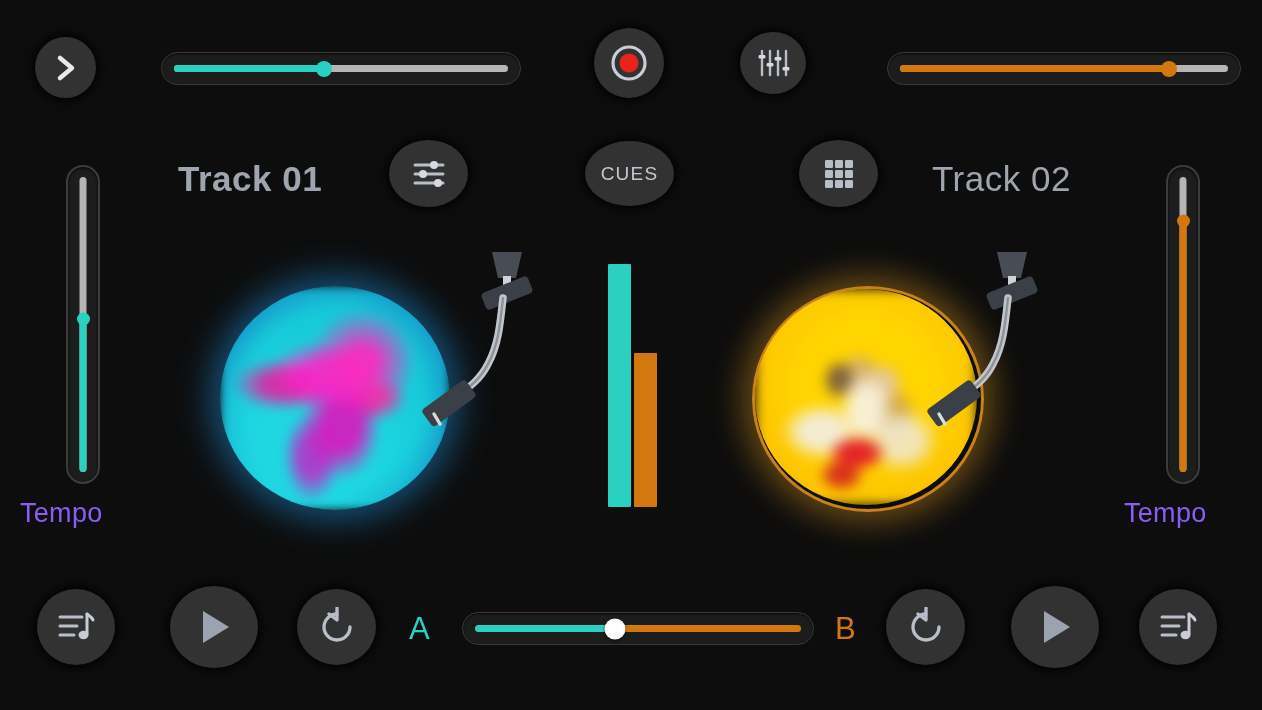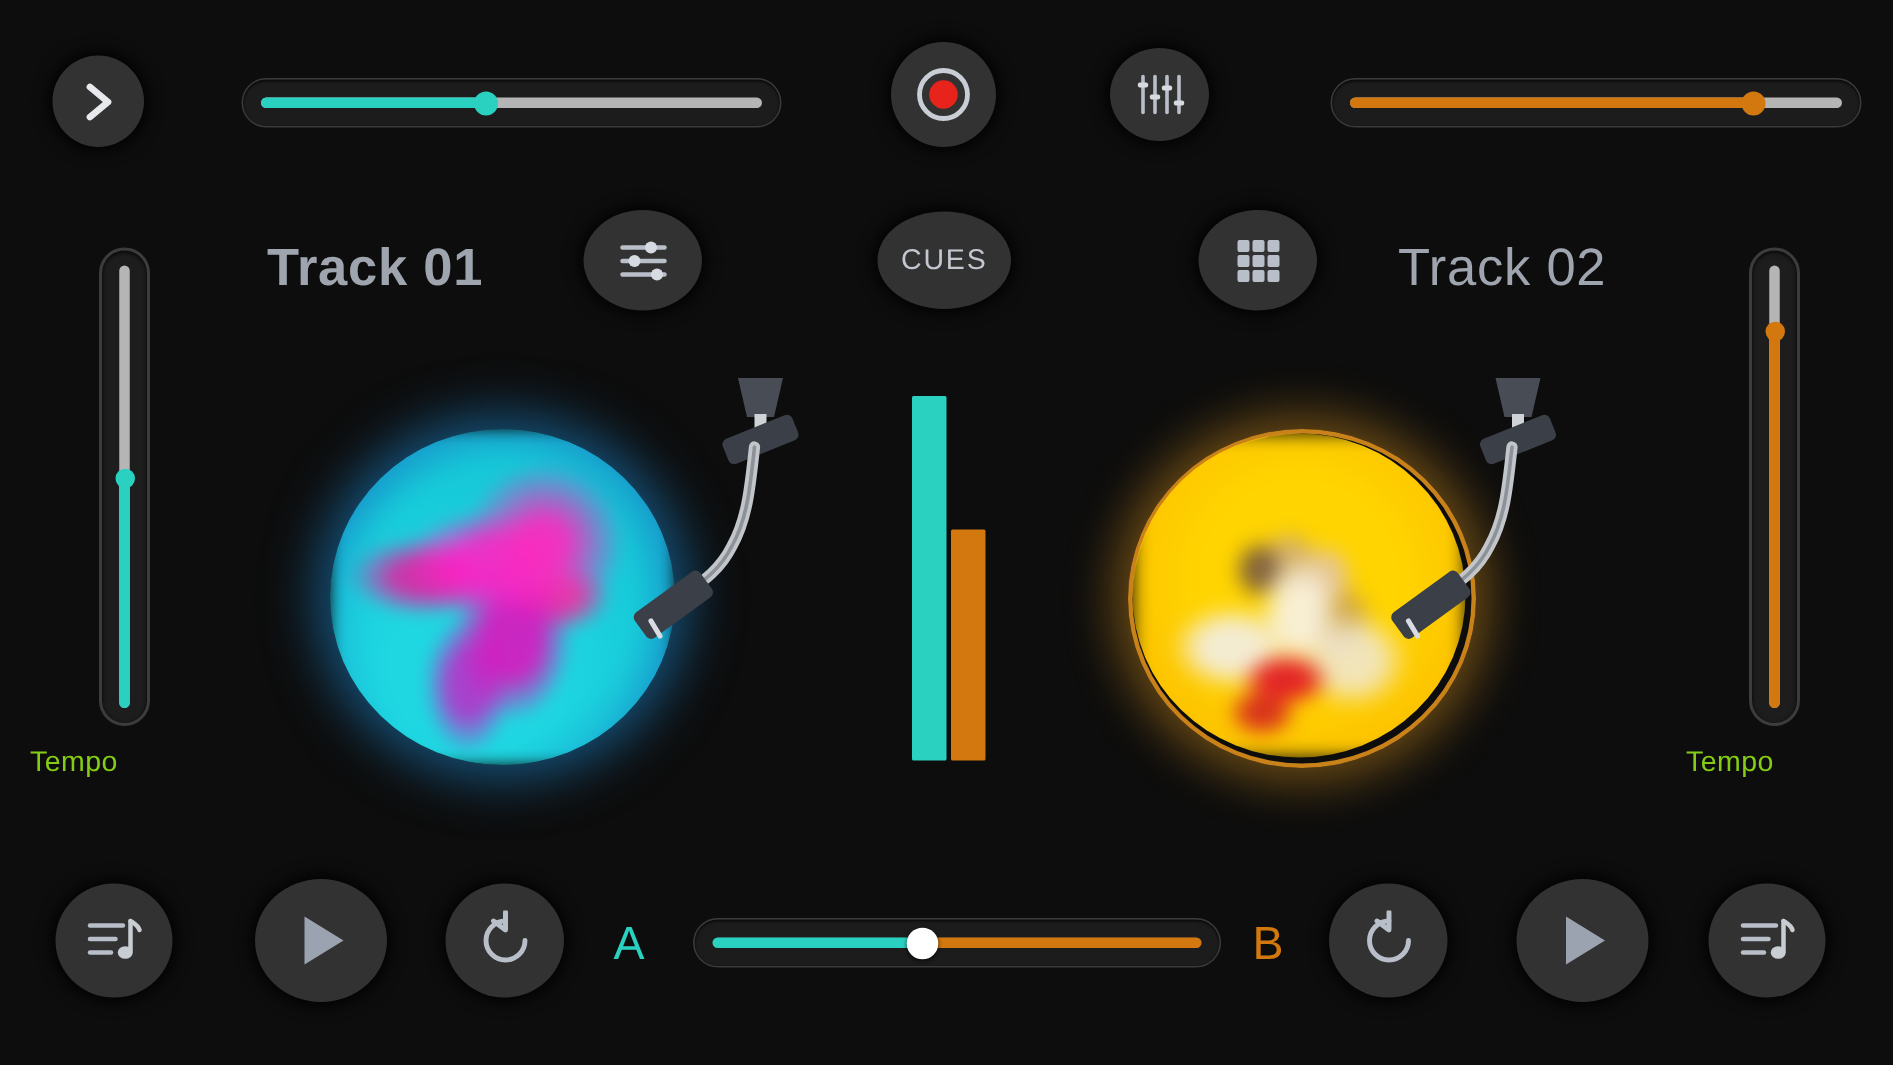--- a/index.html
+++ b/index.html
@@ -89,22 +89,22 @@
   }
   .vknob {
     position: absolute;
     width: 13px; height: 13px;
     border-radius: 50%;
     left: 50%;
     transform: translate(-50%, 50%);
   }
   .tempo-label {
     position: absolute;
-    color: #84cc16;
-    font-size: 19px;
+    color: #8b5cf6;
+    font-size: 27px;
     letter-spacing: 0.3px;
     white-space: nowrap;
   }
 
   
   .track-title {
     position: absolute;
     color: #9fa5ae;
     font-size: 35px;
     letter-spacing: 0.5px;

